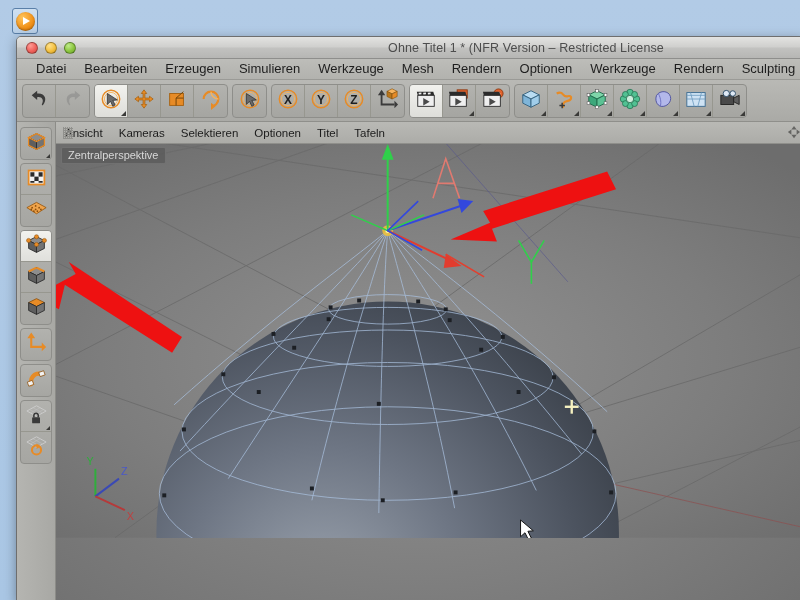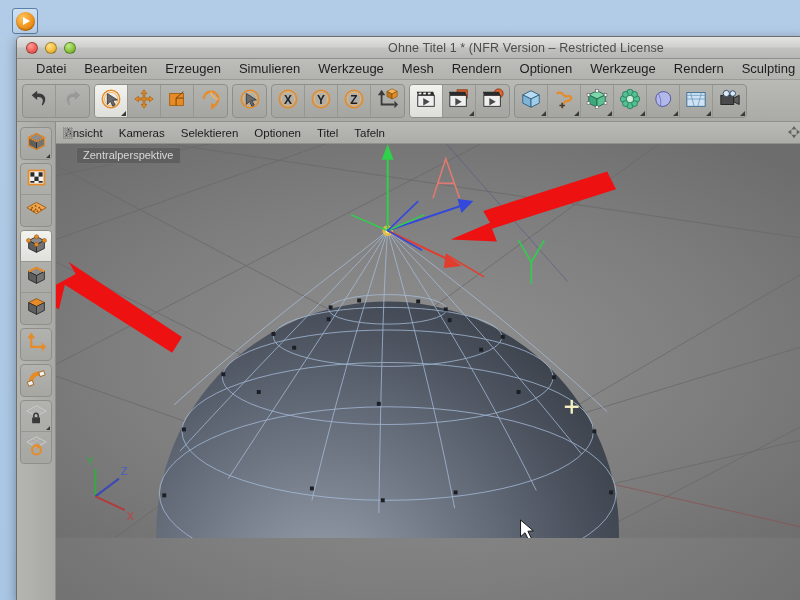--- a/index.html
+++ b/index.html
@@ -138,21 +138,21 @@
   }
 
   
   .viewport {
     position: absolute; left: 39px; right: 0; top: 22px; bottom: 38px;
     background:
       radial-gradient(ellipse 70% 60% at 48% 55%, #8e8e8e 0%, #7e7e7e 55%, #6f6f6f 100%);
     overflow: hidden;
   }
   .vp-label {
-    position: absolute; left: 20px; top: 3px;
+    position: absolute; left: 5px; top: 3px;
     font-size: 11px; color: #d8d8d8;
     background: rgba(90,90,90,.78);
     padding: 1px 6px 2px 6px; border-radius: 2px;
     border: 1px solid rgba(150,150,150,.35);
   }
   .vp-svg { position: absolute; inset: 0; }
 
   .scroll-nub {
     position: absolute; right: 4px; top: 3px; width: 14px; height: 14px;
     opacity: .75;

